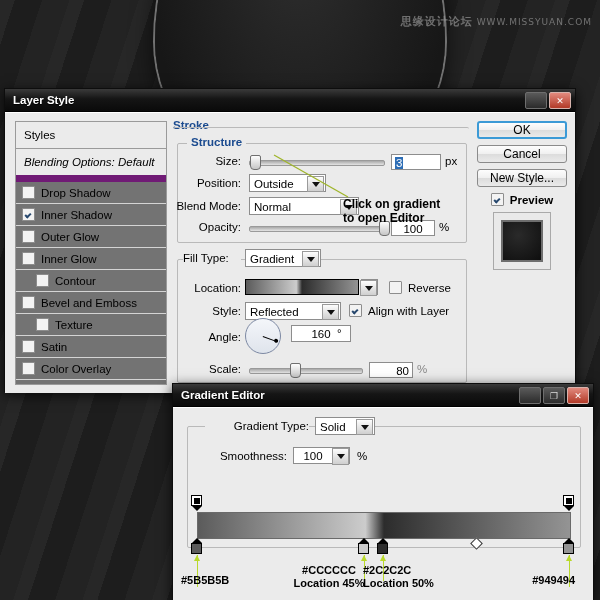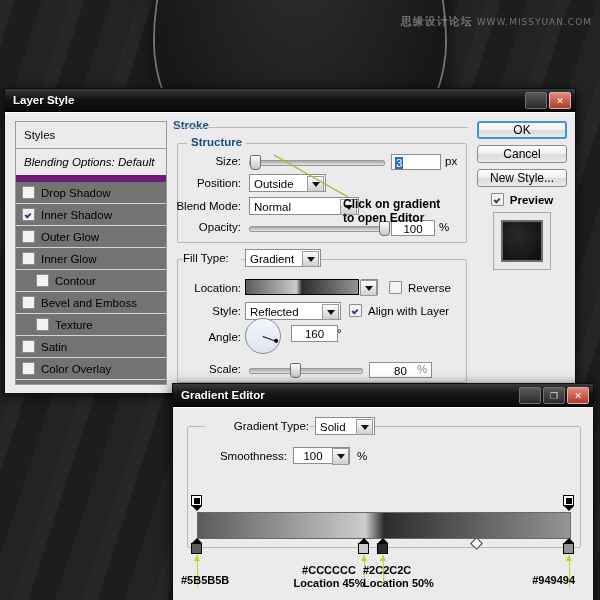--- a/index.html
+++ b/index.html
@@ -282,27 +282,27 @@
       </div>
       <div class="chk" style="left:176px;top:185px;">
         <span class="cb on"></span>
         <span>Align with Layer</span>
       </div>
 
       <div class="lbl" style="left:0;top:212px;width:68px;">Angle:</div>
       <div id="angle-dial" style="left:72px;top:199px;">
         <div id="angle-needle" style="transform: rotate(20deg);"></div>
       </div>
-      <div class="tf" style="left:118px;top:206px;width:47px;height:17px;line-height:17px;text-align:center;">160</div>
+      <div class="tf" style="left:118px;top:206px;width:60px;height:17px;line-height:17px;text-align:center;">160</div>
       <div class="unit" style="left:164px;top:208px;">°</div>
 
       <div class="lbl" style="left:2px;top:244px;width:66px;">Scale:</div>
       <div class="slider" style="left:76px;top:249px;width:112px;"></div>
       <div class="thumb" id="scale-thumb" style="left: 116.8px; top: 244px;"></div>
-      <div class="tf" style="left:196px;top:243px;width:63px;text-align:center;">80</div>
+      <div class="tf" style="left:196px;top:243px;width:44px;text-align:right;">80</div>
       <div class="unit" style="left:244px;top:244px;color:#888;">%</div>
 
       <svg id="callout-line" viewBox="0 0 78 48">
         <line x1="76" y1="44" x2="2" y2="2" stroke="#9fb52a" stroke-width="1.3"></line>
       </svg>
       <div id="callout">
         <div>Click on gradient</div>
         <div>to open Editor</div>
       </div>
     </div>

